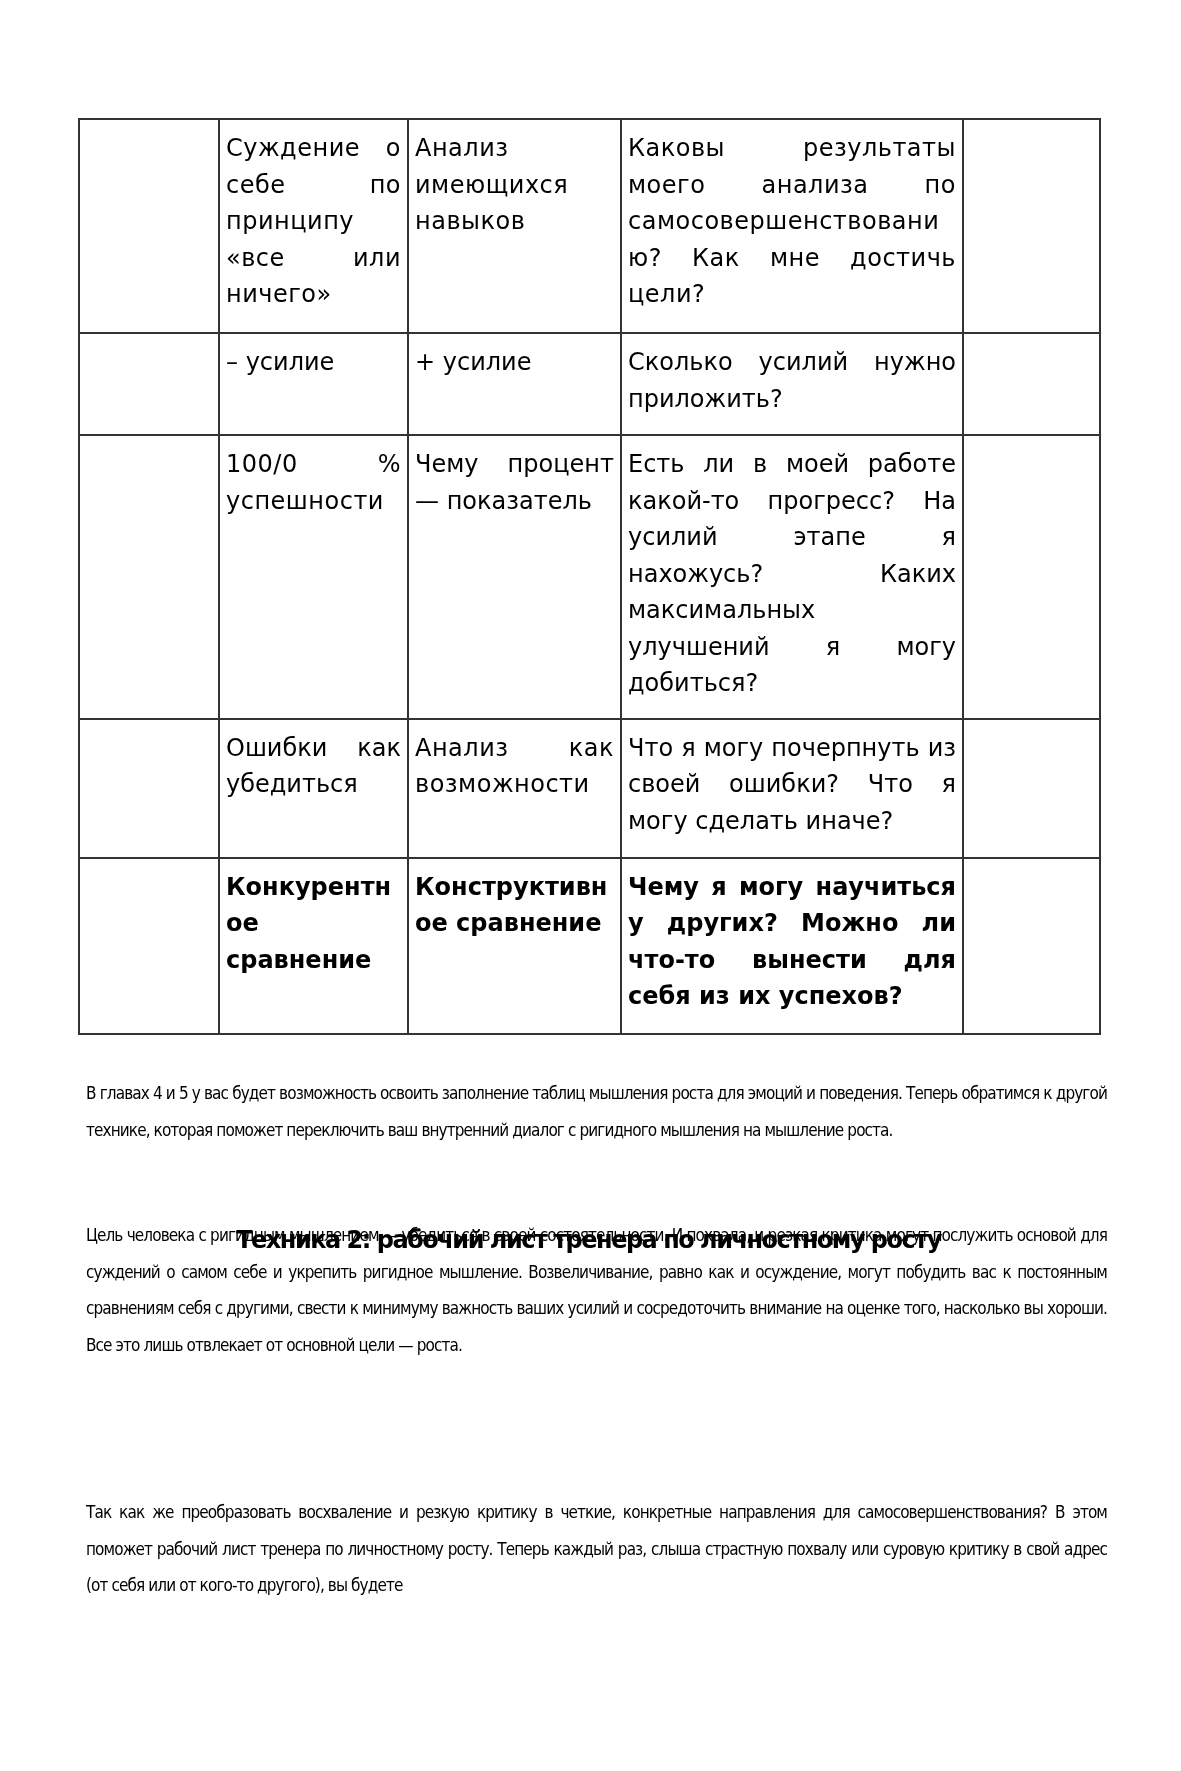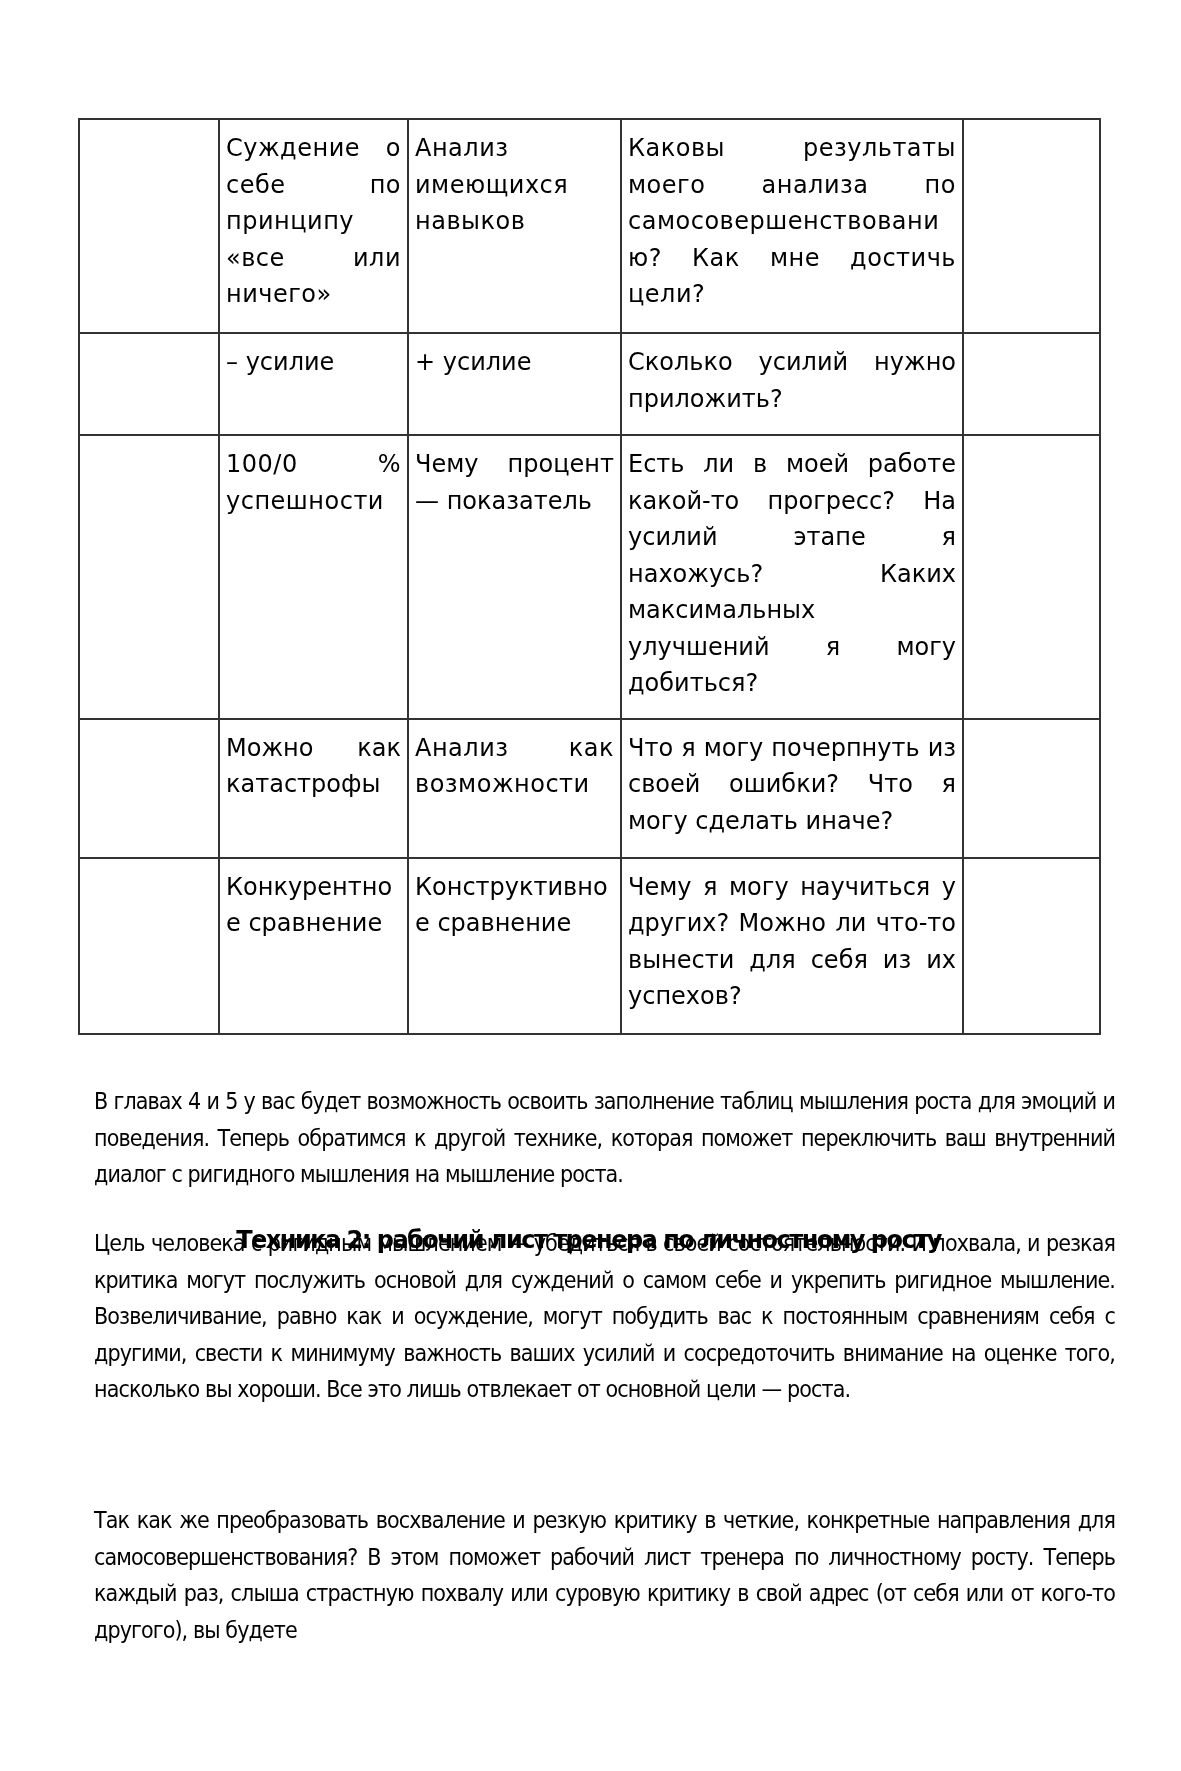--- a/index.html
+++ b/index.html
@@ -12,27 +12,27 @@
     font-family: "DejaVu Sans", sans-serif; font-size: 24px; line-height: 36.5px;
   }
   table.grid td {
     border: 2px solid #333; vertical-align: top; padding: 10px 6px 16px 6px;
     text-align: justify; text-align-last: left; word-break: break-word;
   }
   table.grid td.wide { letter-spacing: 0.5px; }
   col.c0 { width: 140px; } col.c1 { width: 189px; } col.c2 { width: 213px; }
   col.c3 { width: 342px; } col.c4 { width: 137px; }
   tr.r0 td { height: 186px; } tr.r1 td { height: 74px; } tr.r2 td { height: 222px; margin-left: 25px; }
-  tr.r3 td { height: 111px; } tr.r4 td { height: 111px; } tr.r5 td { height: 148px; }
+  tr.r3 td { height: 111px; } tr.r4 td { height: 111px; } tr.r5 td { height: 148px; font-weight: bold; }
 
   .body-text {
     position: absolute; left: 78px; width: 1021px;
     font-family: "DejaVu Sans Condensed", "DejaVu Sans", sans-serif;
     font-stretch: condensed;
-    font-size: 23px; line-height: 36.5px; text-align: justify; margin: 16px;
+    font-size: 17px; line-height: 36.5px; text-align: justify; margin: 8px;
     letter-spacing: -0.9px;
   }
   .heading {
     position: absolute; left: 78px; width: 1021px; text-align: center;
     font-family: "DejaVu Sans", sans-serif; font-size: 24px; line-height: 44px; margin: 0;
     letter-spacing: -1.5px;
   }
   #p1 { top: 1067px; }
   #h2 { top: 1218px; }
   #p2 { top: 1209px; }
@@ -68,21 +68,21 @@
       </tr>
       <tr class="r2">
         <td></td>
         <td class="wide">100/0 % успешности</td>
         <td>Чему процент — показатель</td>
         <td>Есть ли в моей работе какой-то прогресс? На усилий этапе я нахожусь? Каких максимальных улучшений я могу добиться?</td>
         <td></td>
       </tr>
       <tr class="r3">
         <td></td>
-        <td>Можно как катастрофы</td>
+        <td>Ошибки как убедиться</td>
         <td class="wide">Анализ как возможности</td>
         <td>Что я могу почерпнуть из своей ошибки? Что я могу сделать иначе?</td>
         <td></td>
       </tr>
       <tr class="r5">
         <td></td>
         <td>Конкурентное сравнение</td>
         <td>Конструктивное сравнение</td>
         <td>Чему я могу научиться у других? Можно ли что-то вынести для себя из их успехов?</td>
         <td></td>

